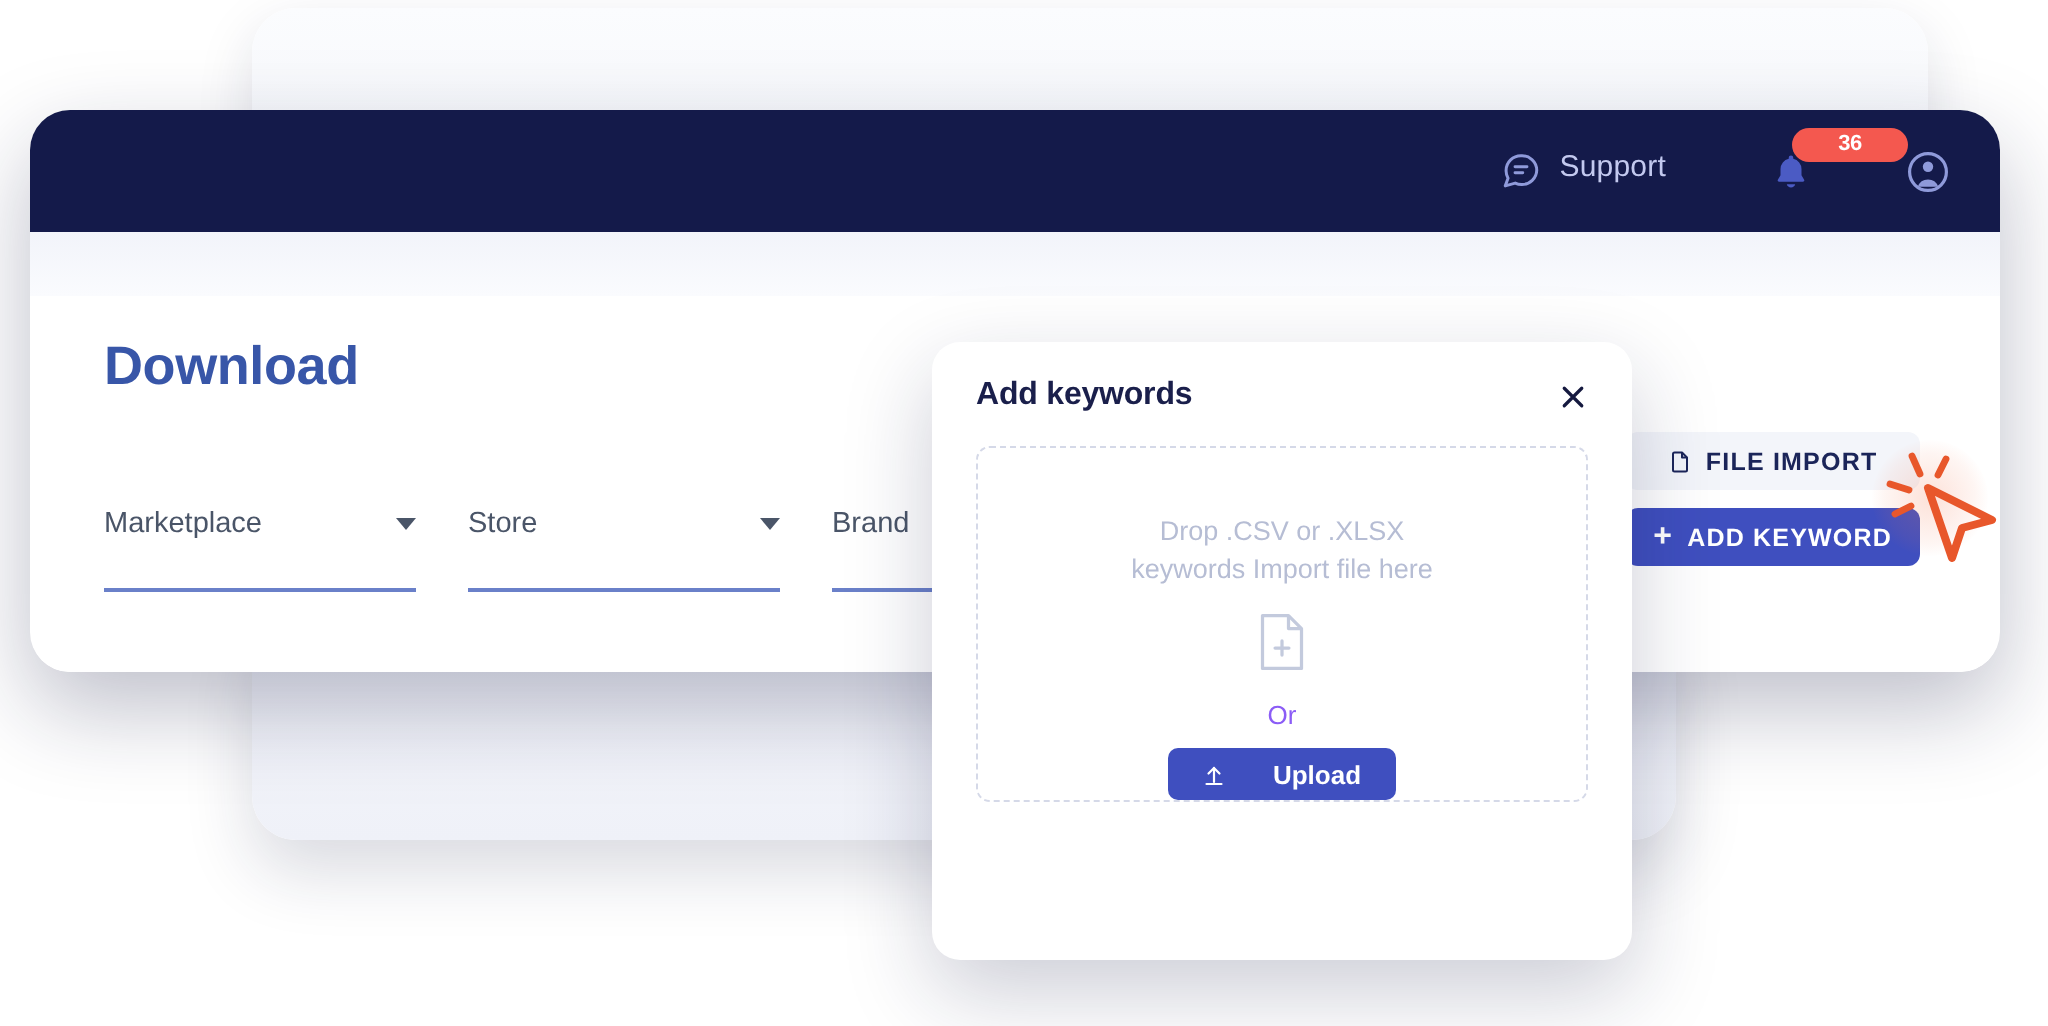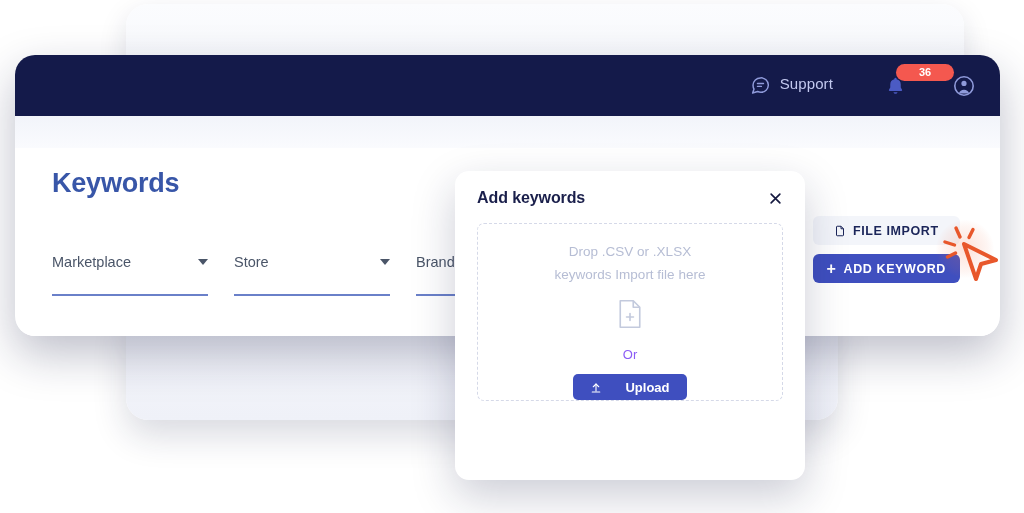--- a/index.html
+++ b/index.html
@@ -206,21 +206,21 @@
     position: absolute;
     left: 0; top: 0;
     width: 58px; height: 58px;
     border-radius: 50%;
     background: radial-gradient(circle, rgba(244,120,80,0.22) 0%, rgba(244,120,80,0.07) 55%, rgba(244,120,80,0) 72%);
   }
 
   
   .modal {
     position: absolute;
-    left: 455px;
+    left: 466px;
     top: 171px;
     width: 350px;
     height: 309px;
     background: #ffffff;
     border-radius: 14px;
     box-shadow: 0 16px 44px rgba(24, 26, 70, 0.22);
     box-sizing: border-box;
     padding: 18px 22px 0 22px;
   }
   .modal-head {
@@ -259,21 +259,21 @@
   .tmpl-icons { display: flex; gap: 8px; }
   .file-chip { cursor: pointer; line-height: 0; }
 
   .dropzone {
     border: 1.6px dashed #d5d9e8;
     border-radius: 7px;
     height: 178px;
     display: flex;
     flex-direction: column;
     align-items: center;
-    justify-content: space-between;
+    justify-content: flex-end;
     padding-top: 18px;
     box-sizing: border-box;
   }
   .dz-line {
     color: #b6bdd4;
     font-size: 13.5px;
     line-height: 19px;
   }
   .dz-fileicon { margin-top: 11px; line-height: 0; }
   .dz-or {
@@ -336,21 +336,21 @@
           <circle cx="12" cy="9.4" r="2.6" fill="#8f9ada" stroke="none"></circle>
           <path d="M6.9 19.4a5.4 5.4 0 0 1 10.2 0" fill="#8f9ada" stroke="none"></path>
         </svg>
       </span>
     </div>
 
     <div class="content-strip"></div>
 
     <div class="content-card">
 
-      <div class="page-title">Keywords</div>
+      <div class="page-title">Download</div>
 
       <div class="filter-row">
         <div class="filter">
           <span class="filter-label">Marketplace</span>
           <span class="caret"></span>
         </div>
         <div class="filter">
           <span class="filter-label">Store</span>
           <span class="caret"></span>
         </div>

